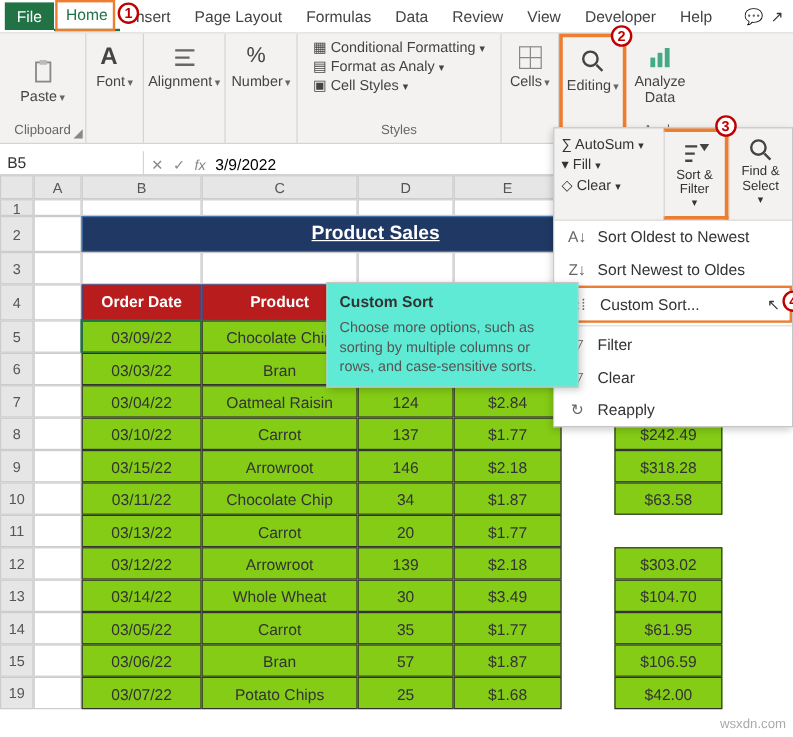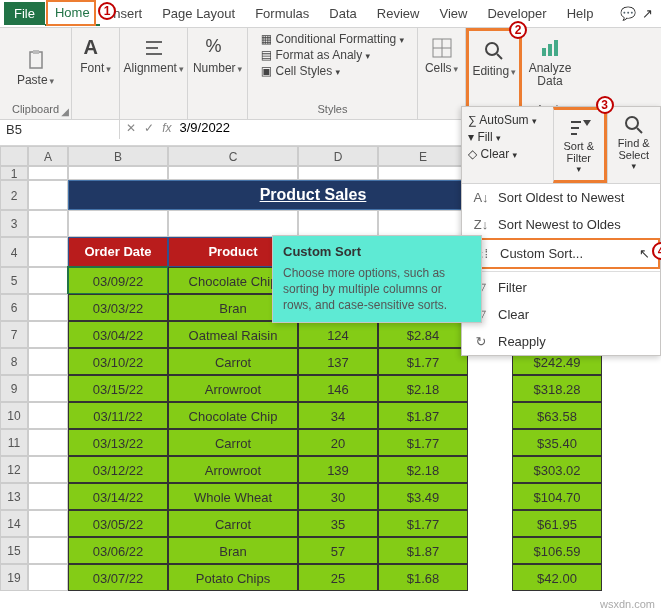--- a/index.html
+++ b/index.html
@@ -24,21 +24,21 @@
 .drop::after { content: "▾"; font-size: 9px; color: #666; margin-left: 2px; }
 .styles-stack { display: flex; flex-direction: column; gap: 2px; font-size: 12px; color: #444; }
 .styles-stack div { white-space: nowrap; }
 .editing-hl { border: 3px solid #ed7d31; }
 .launch { position: absolute; right: 2px; bottom: 2px; font-size: 10px; color: #888; }
 
 
 .anno { position: absolute; width: 18px; height: 18px; border-radius: 50%; border: 2px solid #c00000; color: #c00000; font-weight: bold; font-size: 12px; display: flex; align-items: center; justify-content: center; background: #fff; z-index: 50; }
 
 
-.namefx { display: flex; align-items: flex-start; height: 26px; border-bottom: 1px solid #d4d4d4; }
+.namefx { display: flex; align-items: flex-end; height: 26px; border-bottom: 1px solid #d4d4d4; }
 .namebox { width: 120px; border-right: 1px solid #d4d4d4; padding: 2px 6px; font-size: 13px; }
 .fxarea { display: flex; align-items: center; gap: 8px; padding: 0 6px; flex: 1; }
 .fxbtn { color: #888; font-size: 12px; }
 .fxinput { border: none; outline: none; font-size: 13px; width: 200px; }
 
 
 .grid { position: relative; }
 .colhdr { display: flex; background: #e6e6e6; }
 .rowhdr-corner { width: 28px; border: 1px solid #ccc; background: #e6e6e6; }
 .ch { border: 1px solid #ccc; text-align: center; font-size: 12px; color: #555; height: 20px; line-height: 20px; background: #e6e6e6; }
@@ -295,21 +295,20 @@
         <div class="cell tbl-td cE">$1.87</div>
         <div class="cell tbl-td cF">$63.58</div>
       </div>
     <div class="row">
         <div class="rh">11</div>
         <div class="cell cA"></div>
         <div class="cell tbl-td cB">03/13/22</div>
         <div class="cell tbl-td cC">Carrot</div>
         <div class="cell tbl-td cD">20</div>
         <div class="cell tbl-td cE">$1.77</div>
-        <div class="cell tbl-td cF">$35.40</div>
       </div>
     <div class="row">
         <div class="rh">12</div>
         <div class="cell cA"></div>
         <div class="cell tbl-td cB">03/12/22</div>
         <div class="cell tbl-td cC">Arrowroot</div>
         <div class="cell tbl-td cD">139</div>
         <div class="cell tbl-td cE">$2.18</div>
         <div class="cell tbl-td cF">$303.02</div>
       </div>

